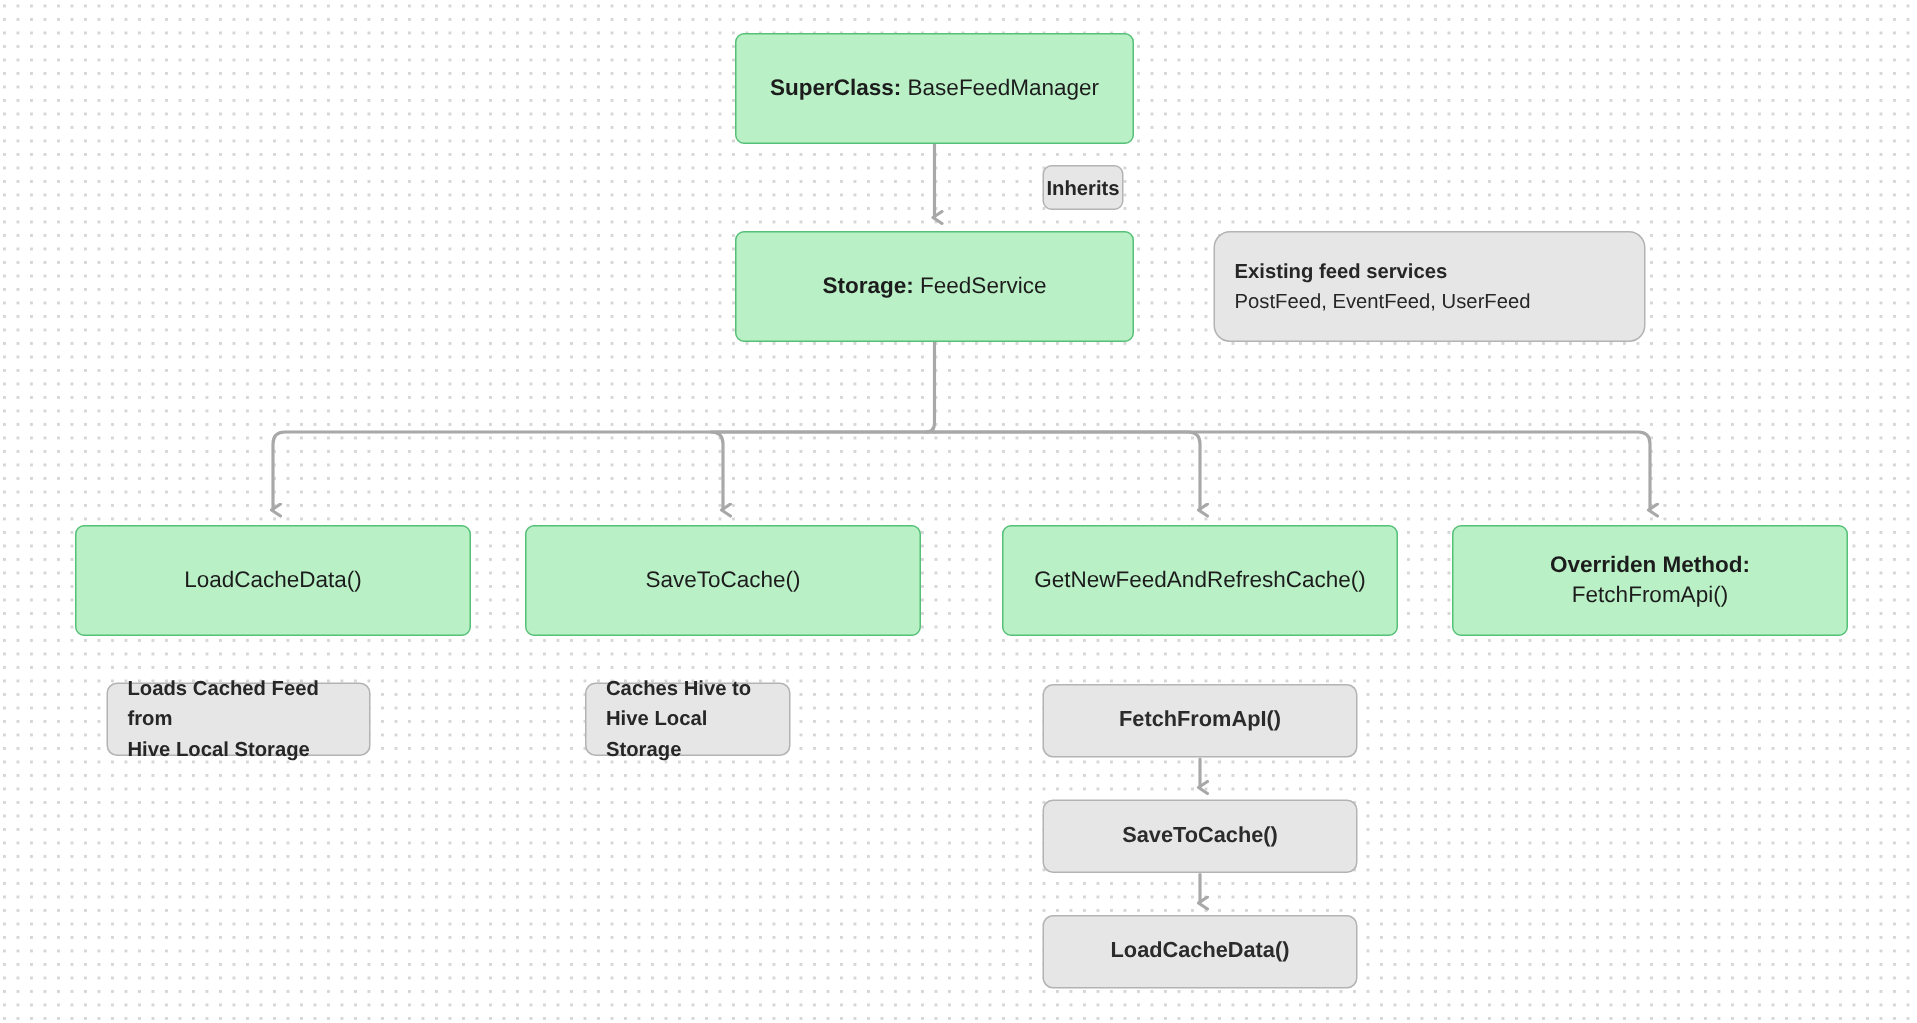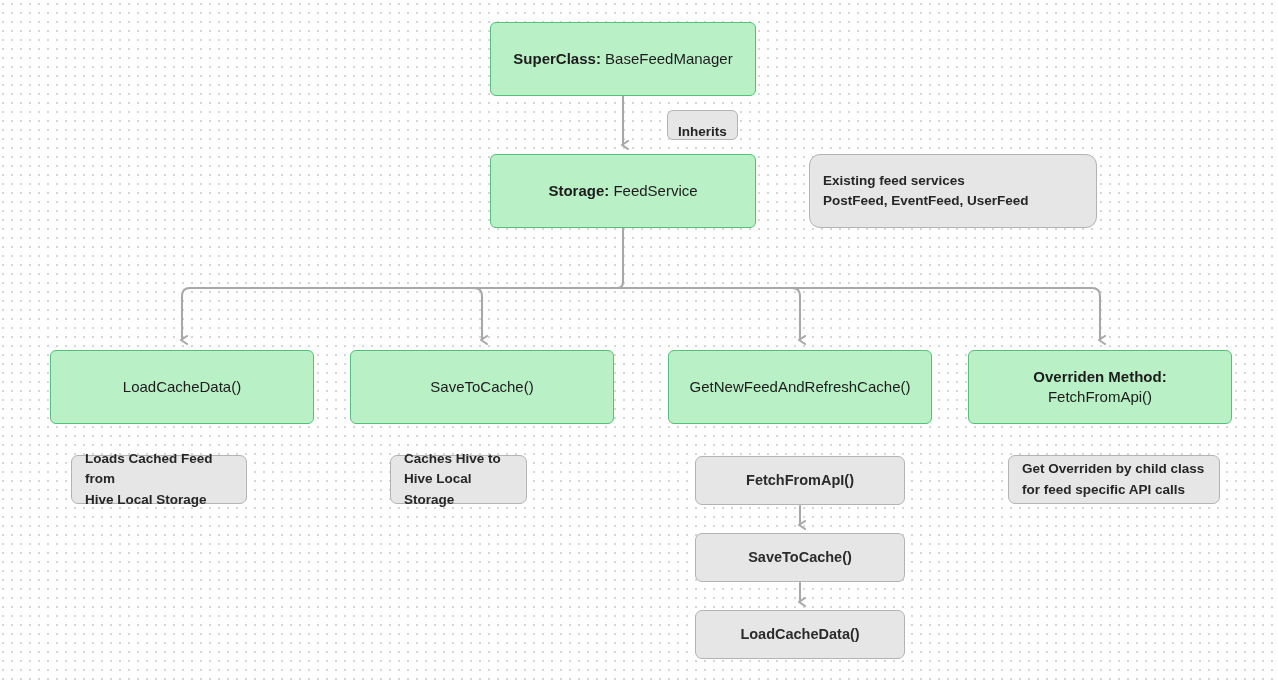--- a/index.html
+++ b/index.html
@@ -120,32 +120,32 @@
 
       <path d="M 800 506 L 800 525" marker-end="url(#arrowhead)"></path>
       <path d="M 800 583 L 800 602" marker-end="url(#arrowhead)"></path>
     </g>
   </svg>
 
   <div class="node node-green" style="left:490px; top:22px; width:266px; height:74px;">
     <span class="ln"><span class="bold">SuperClass:</span><span class="reg">&nbsp;</span><span class="reg">BaseFeedManager</span></span>
   </div>
 
-  <div class="label-chip" style="left:667px; top:110px; width:71px; height:30px;align-items:flex-end;">
+  <div class="label-chip" style="left:695px; top:110px; width:54px; height:30px;">
     <span>Inherits</span>
   </div>
 
   <div class="node node-green" style="left:490px; top:154px; width:266px; height:74px;">
     <span class="ln"><span class="bold">Storage:</span><span class="reg">&nbsp;</span><span class="reg">FeedService</span></span>
   </div>
 
   <div class="node node-gray node-note" style="left:809px; top:154px; width:288px; height:74px;border-radius:11px;">
     <span class="stack-left">
       <span class="note-ln bold">Existing feed services</span>
-      <span class="note-ln reg" style="font-weight:bold;text-align:center;">PostFeed, EventFeed, UserFeed</span>
+      <span class="note-ln reg" style="font-weight:normal;text-align:center;">PostFeed, EventFeed, UserFeed</span>
     </span>
   </div>
 
   <div class="node node-green" style="left:50px; top:350px; width:264px; height:74px;">
     <span class="ln">LoadCacheData()</span>
   </div>
 
   <div class="node node-green" style="left:350px; top:350px; width:264px; height:74px;">
     <span class="ln">SaveToCache()</span>
   </div>
@@ -168,26 +168,20 @@
     </span>
   </div>
 
   <div class="node node-gray node-note" style="left:390px; top:455px; width:137px; height:49px;">
     <span class="stack-left">
       <span class="note-ln">Caches Hive to</span>
       <span class="note-ln">Hive Local Storage</span>
     </span>
   </div>
 
-  <div class="node node-gray node-note" style="left:1008px; top:455px; width:212px; height:49px;">
-    <span class="stack-left">
-      <span class="note-ln">Get Overriden by child class</span>
-      <span class="note-ln">for feed specific API calls</span>
-    </span>
-  </div>
 
   <div class="node node-gray node-chain" style="left:695px; top:456px; width:210px; height:49px;">
     <span class="ln">FetchFromApI()</span>
   </div>
 
   <div class="node node-gray node-chain" style="left:695px; top:533px; width:210px; height:49px;">
     <span class="ln">SaveToCache()</span>
   </div>
 
   <div class="node node-gray node-chain" style="left:695px; top:610px; width:210px; height:49px;">

